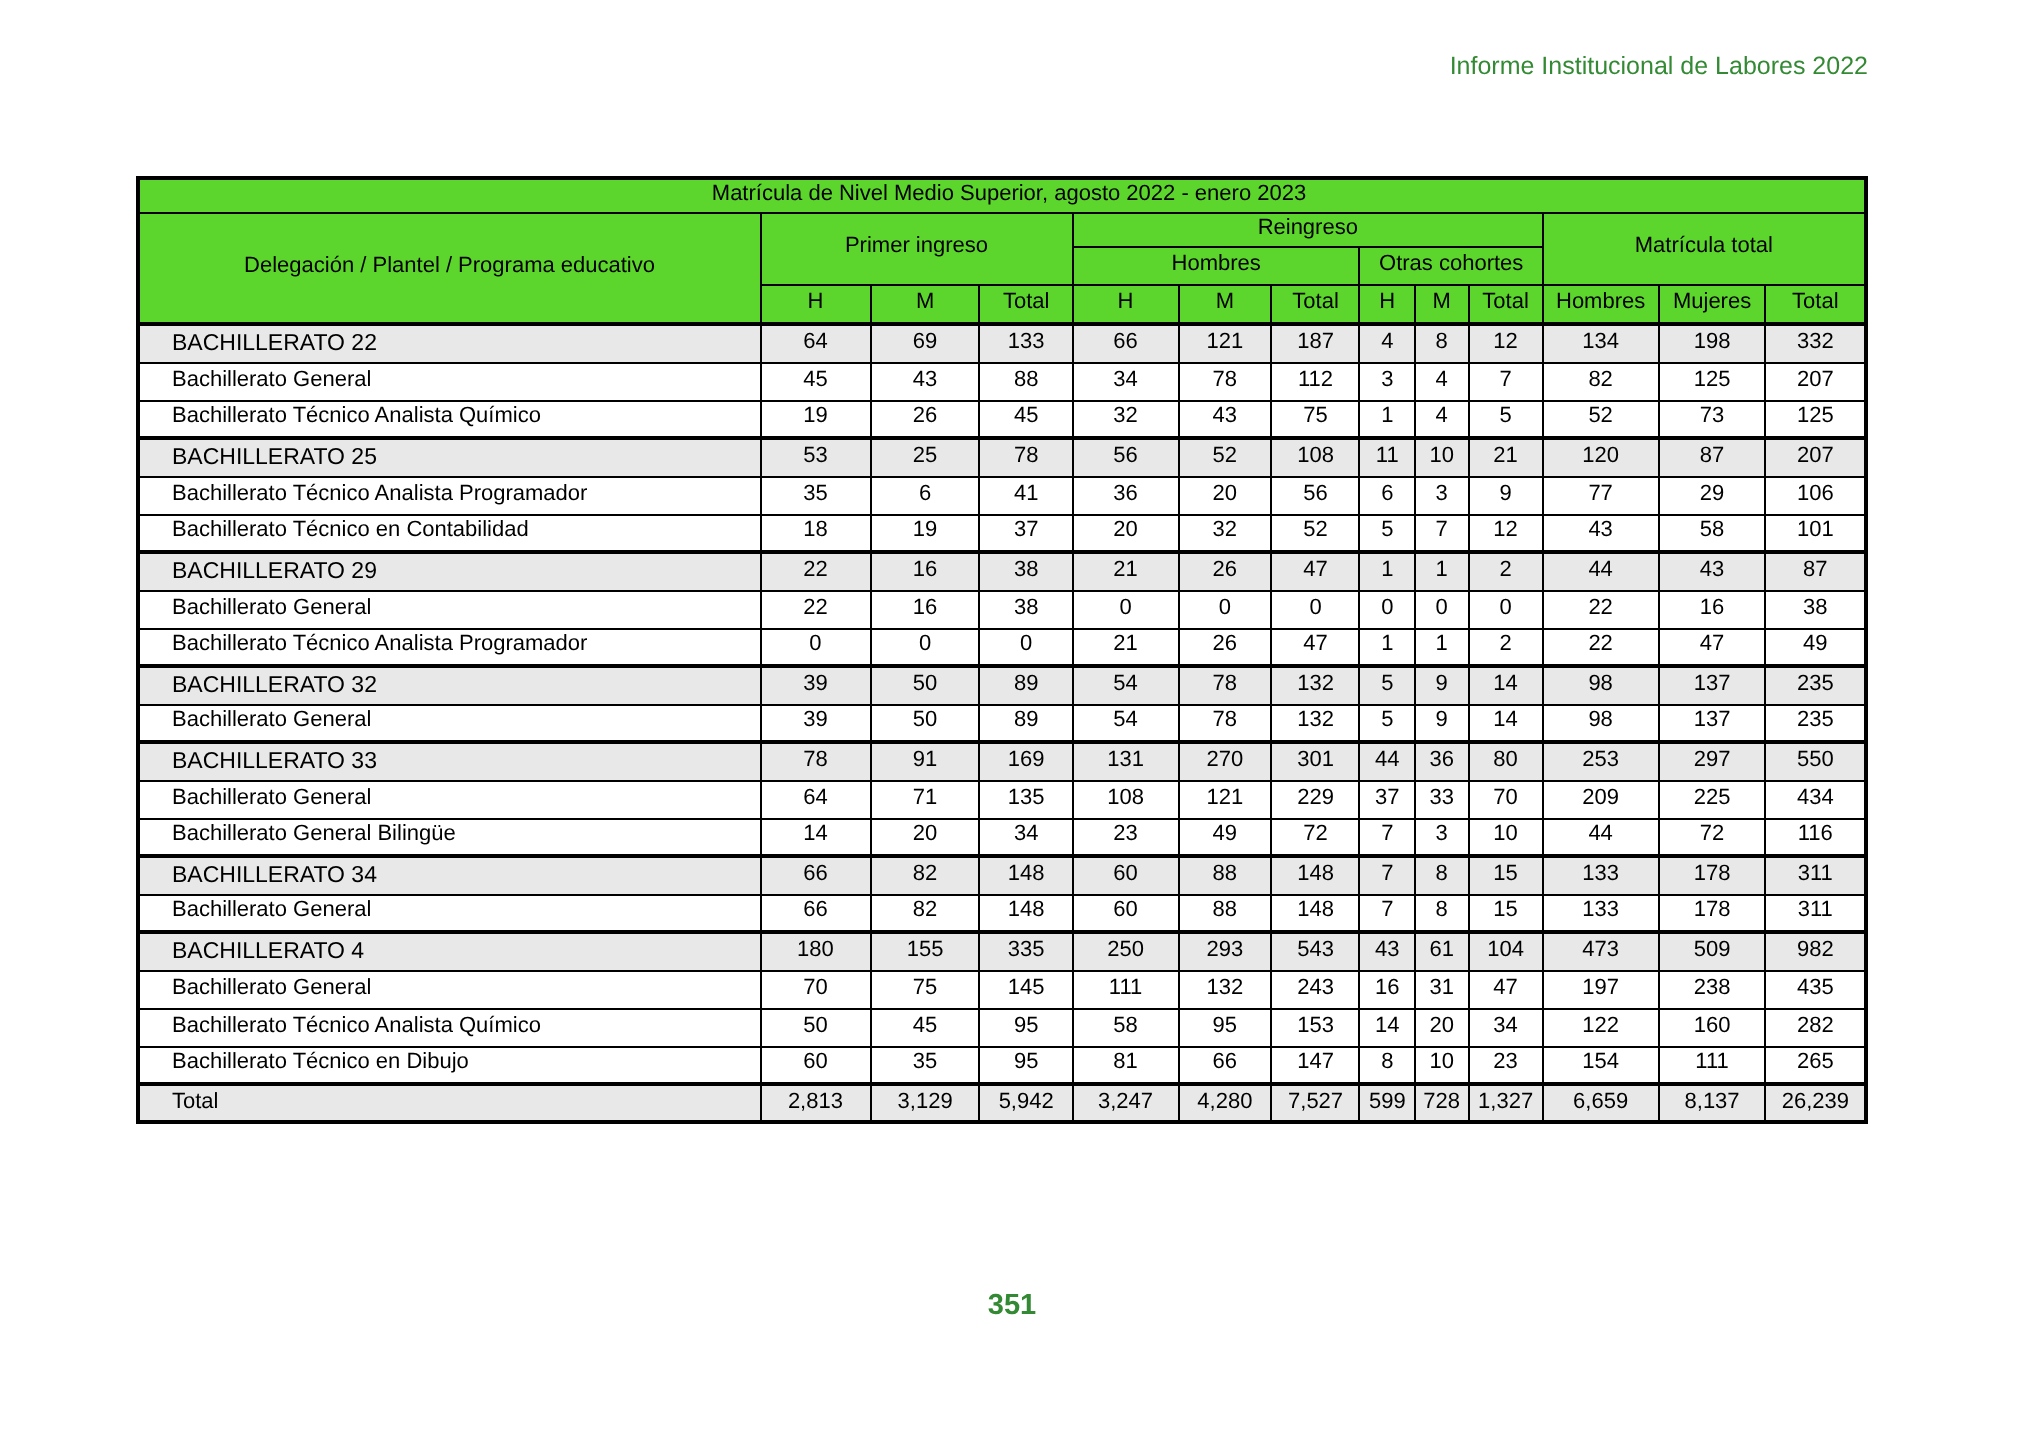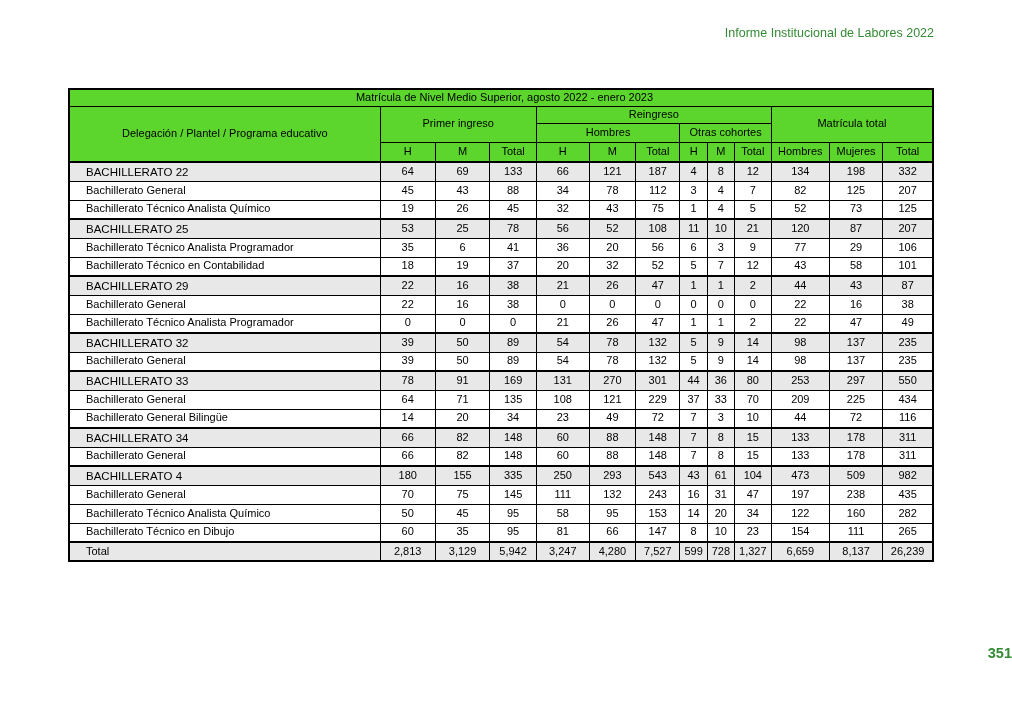--- a/index.html
+++ b/index.html
@@ -72,21 +72,21 @@
 
   .source-note {
     position: absolute;
     left: 86px; top: 592px;
     font-size: 11px;
   }
   .page-number {
     position: absolute;
     left: 0; top: 645px;
     width: 1012px;
-    text-align: right;
+    text-align: center;
     font-size: 14.5px;
     font-weight: bold;
     color: var(--dark-green);
   }
 </style>
 </head>
 <body>
 
 <div class="page">
 

